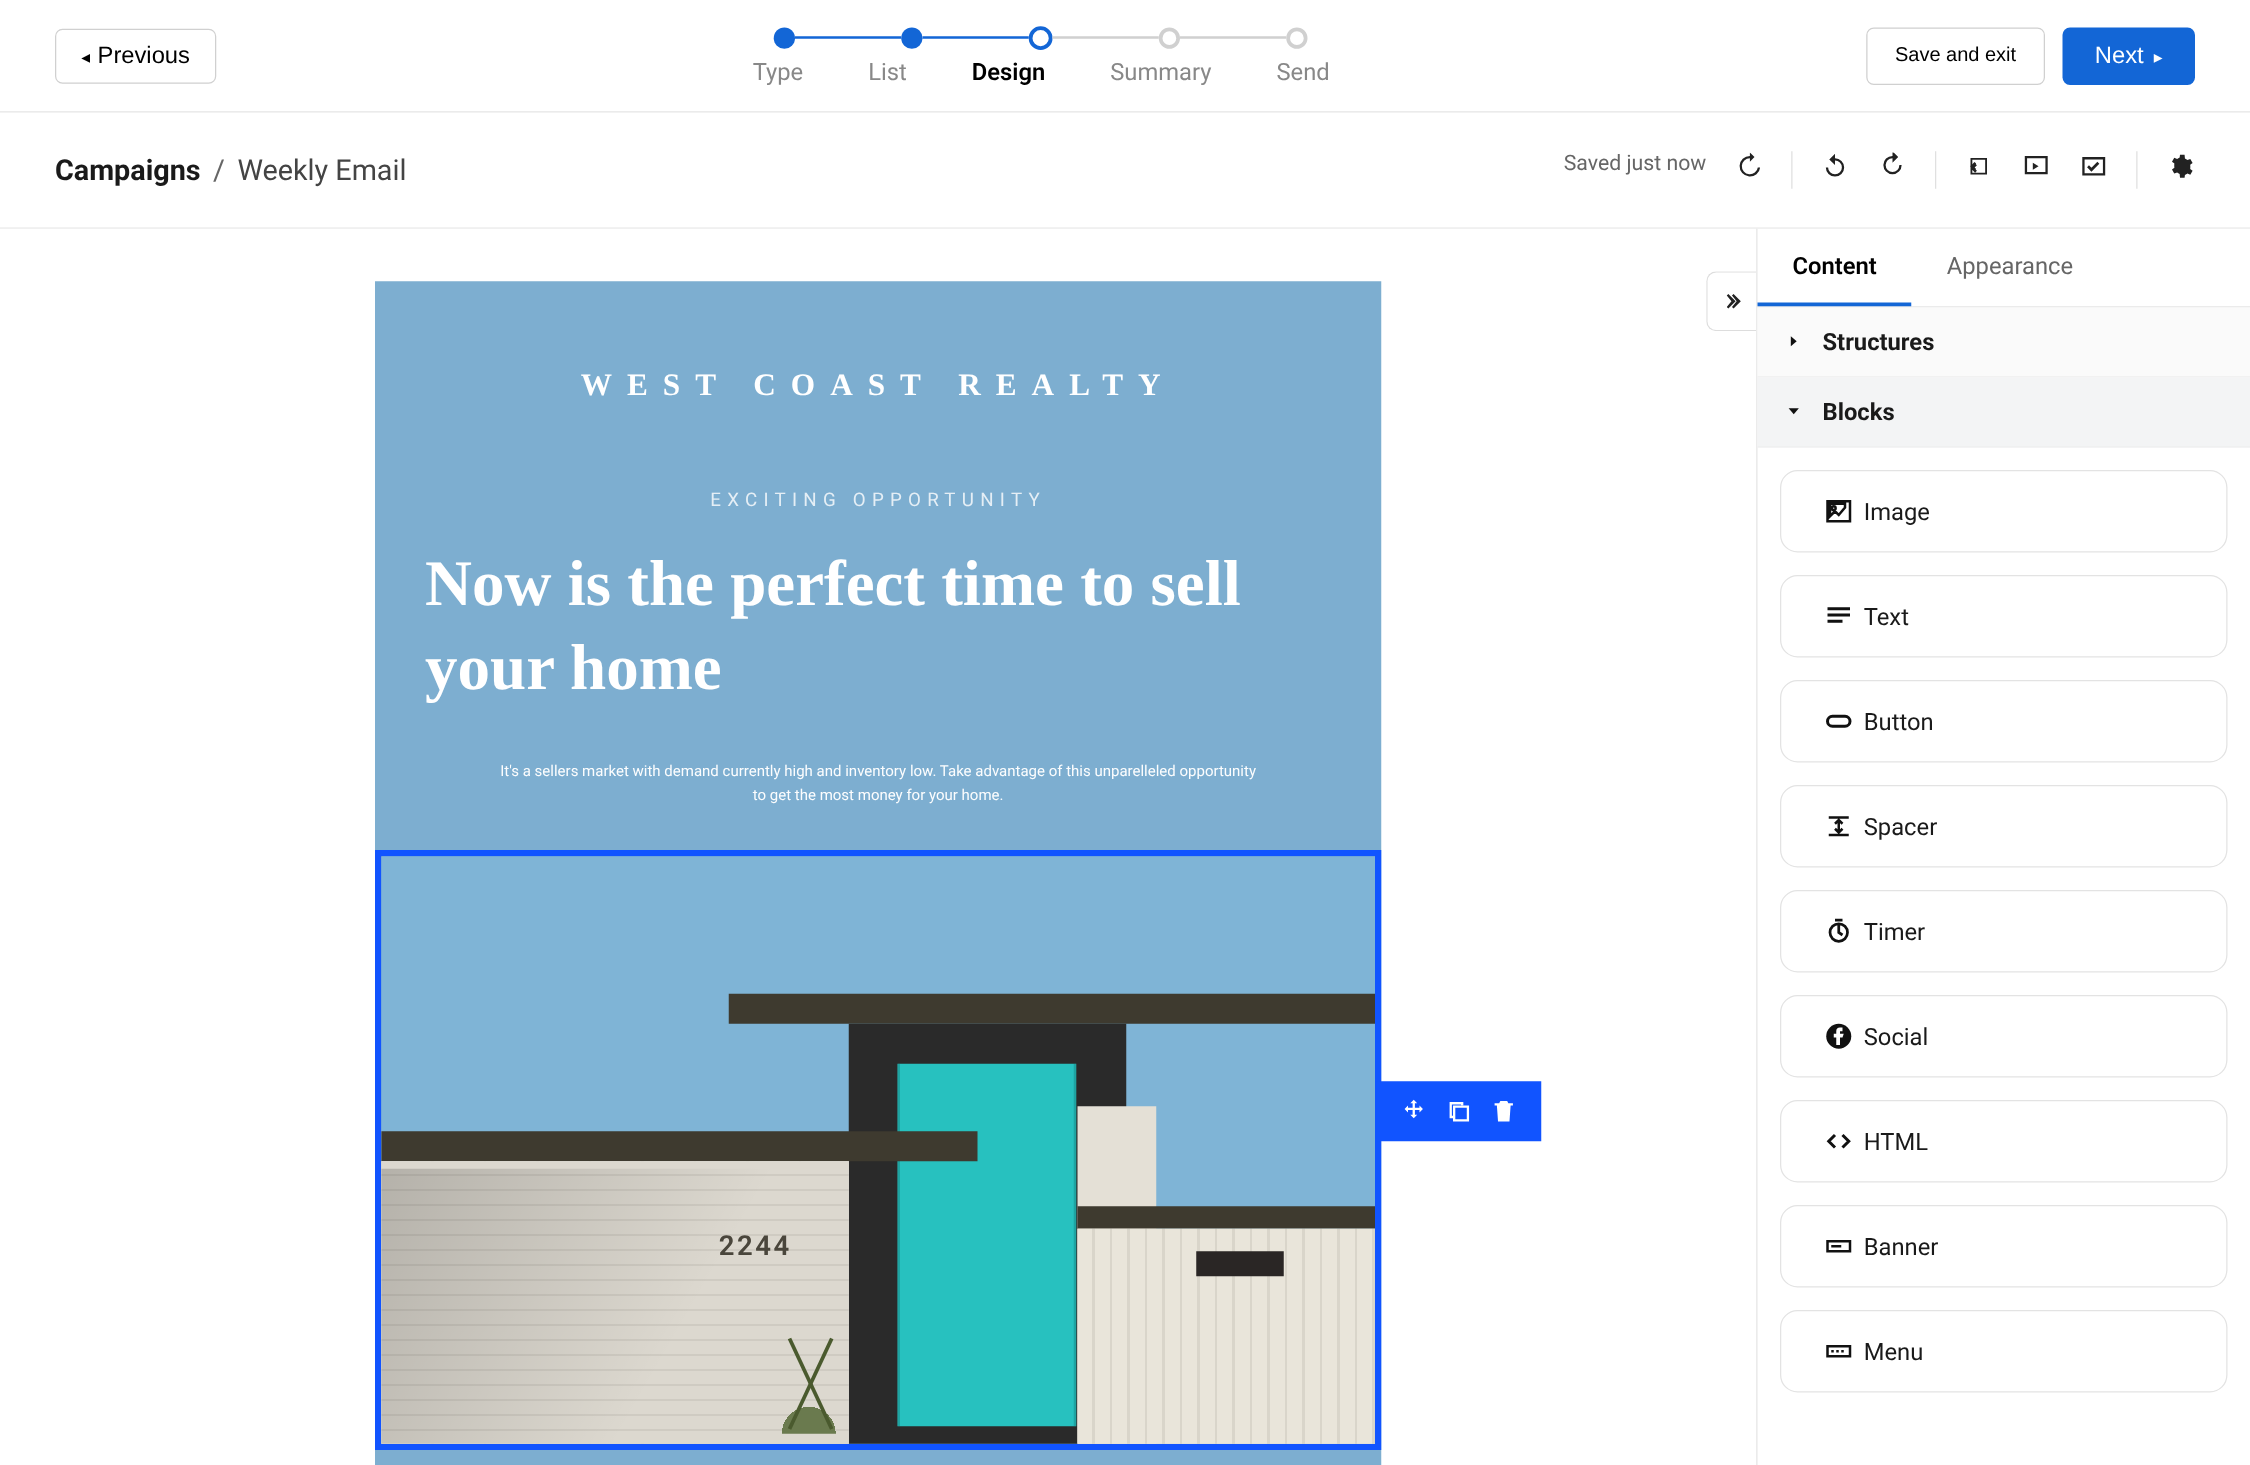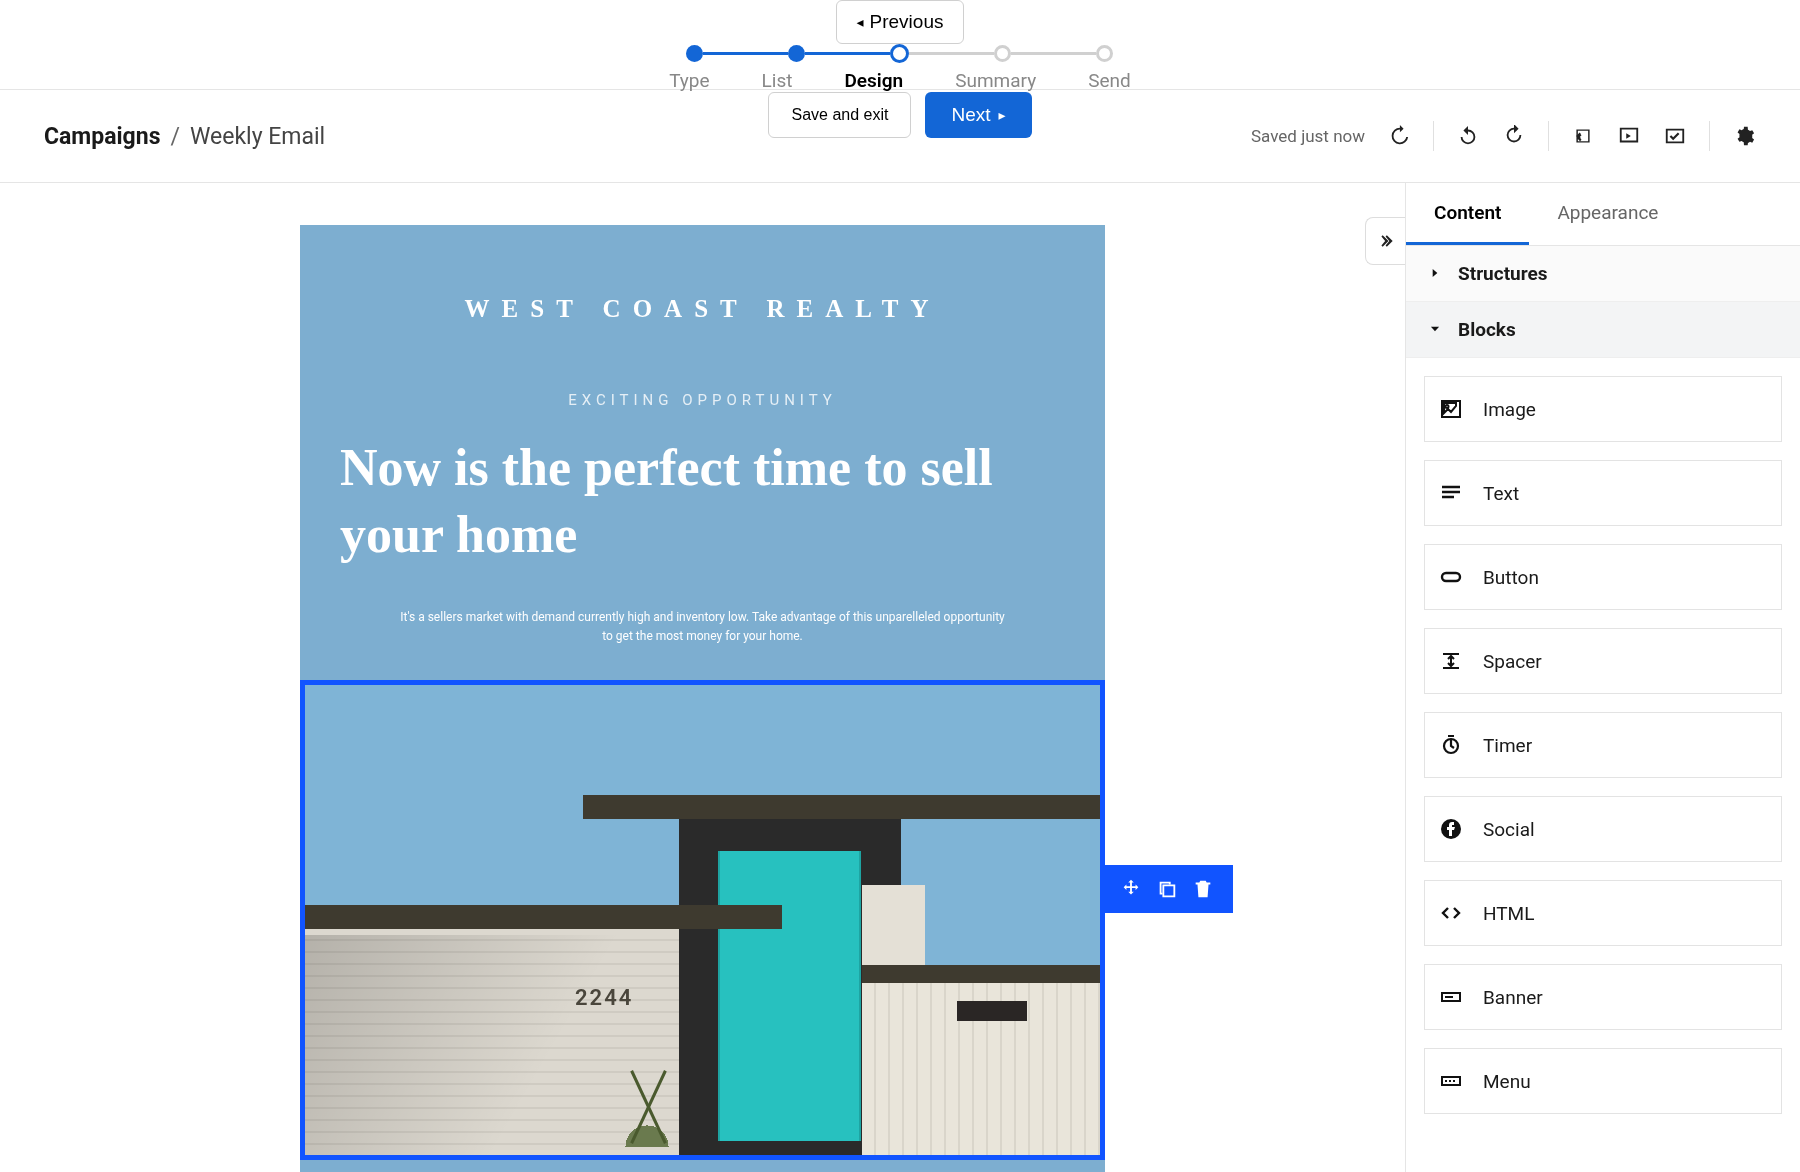--- a/index.html
+++ b/index.html
@@ -13,21 +13,20 @@
   }
 
   
   .topbar {
     display: flex;
     align-items: center;
     justify-content: space-between;
     height: 90px;
     border-bottom: 1px solid #e5e5e5;
     padding: 0 44px;
-    flex-direction: column;
   }
   .prev-btn {
     border: 1px solid #d0d0d0;
     background: #fff;
     border-radius: 6px;
     padding: 10px 20px;
     font-size: 19px;
     cursor: pointer;
     display: flex;
     align-items: center;
@@ -69,21 +68,21 @@
   
   .subbar {
     display:flex; align-items:center; justify-content:space-between;
     height:93px; border-bottom:1px solid #e5e5e5; padding:0 44px;
   }
   .breadcrumb { font-size: 23px; display:flex; gap:10px; align-items:flex-start;}
   .breadcrumb .root { font-weight:700; }
   .breadcrumb .sep   { color:#666; }
   .breadcrumb .leaf  { color:#444; }
 
-  .sub-tools { display:flex; align-items:center; gap:22px; color:#333; }
+  .sub-tools { display:flex; align-items:flex-start; gap:22px; color:#333; }
   .saved-text { color:#666; font-size:17px; }
   .tool-icon { width:24px; height:24px; display:flex; align-items:center; justify-content:center; cursor:pointer; }
   .tool-icon svg { width:22px; height:22px; fill:#222; }
   .vr { width:1px; height:30px; background:#e0e0e0; }
 
   
   .main { display:flex; height: calc(1172px - 90px - 93px); }
   .canvas-area { flex:1; display:flex; justify-content:center; padding-top:42px; position:relative; background:#fff;}
   .email {
     width: 805px; background:#7daed0; color:#fff; position:relative;
@@ -151,22 +150,22 @@
   .tab { padding:18px 28px; font-size:19px; color:#666; cursor:pointer; }
   .tab.active { color:#000; font-weight:600; border-bottom:3px solid #1366d6; }
   .section {
     padding:16px 22px; font-size:19px; font-weight:700; display:flex; align-items:center; gap:14px;
     border-bottom:1px solid #eee; background:#fafafa; cursor:pointer;
   }
   .section.open { background:#f3f4f5; }
   .section .chev { width:16px; display:inline-block;}
   .blocks-list { padding:18px; display:flex; flex-direction:column; gap:18px; overflow-y:auto;}
   .block-item {
-    border:1px solid #e3e3e3; border-radius:0; padding:20px 14px;
-    display:flex; align-items:center; gap:20px; font-size:19px; cursor:grab; background:#fff;
+    border:1px solid #e3e3e3; border-radius:14px; padding:20px 34px;
+    display:flex; align-items:center; gap:8px; font-size:19px; cursor:grab; background:#fff;
   }
   .block-item svg { width:24px;height:24px; fill:#111; flex-shrink:0;}
 </style>
 </head>
 <body>
 
 <div class="topbar">
   <button class="prev-btn">
     <span>Previous</span>
   </button>

